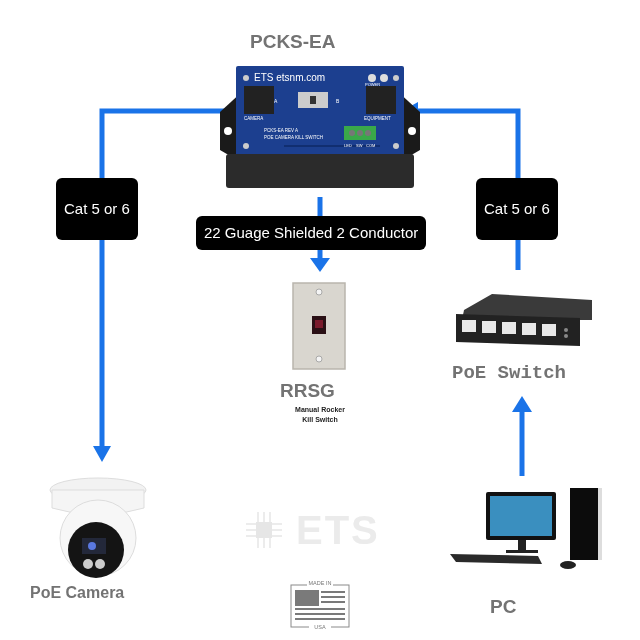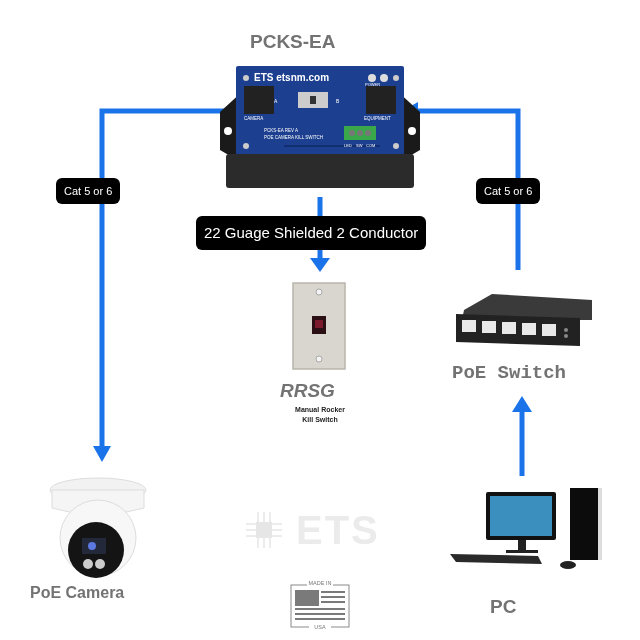--- a/index.html
+++ b/index.html
@@ -1,21 +1,21 @@
 <!DOCTYPE html>
 <html><head>
 <meta charset="utf-8">
 <style>
   html, body { margin: 0; padding: 0; background: #ffffff; }
   body { width: 640px; height: 640px; position: relative; overflow: hidden;
          font-family: "Liberation Sans", "DejaVu Sans", sans-serif; }
   .abs { position: absolute; }
   .title { font-weight: bold; color: #737373; text-align: left; white-space: nowrap; }
-  .pill { background: #000; color: #fff; border-radius: 6px; font-size: 11px;
-          padding: 4px 8px; white-space: nowrap; line-height: 18px; }
+  .pill { background: #000; color: #fff; border-radius: 6px; font-size: 15px;
+          padding: 22px 8px; white-space: nowrap; line-height: 18px; }
   svg.wires { position: absolute; left: 0; top: 0; }
   .small { font-size: 7px; color: #222; text-align: center; line-height: 10px; font-weight: bold; }
 </style>
 </head>
 <body>
 
 <svg class="wires" width="640" height="640" viewBox="0 0 640 640">
   <defs></defs>
 
   <polyline points="252,111 102,111 102,448" fill="none" stroke="#1a73e8" stroke-width="5"></polyline>
@@ -57,21 +57,21 @@
 
     <circle cx="32" cy="14" r="3" fill="#ccc"></circle>
       <circle cx="32" cy="82" r="3" fill="#ccc"></circle>
     <circle cx="182" cy="82" r="3" fill="#ccc"></circle>
 
     <circle cx="158" cy="14" r="4" fill="#ddd"></circle>
       <circle cx="170" cy="14" r="4" fill="#ddd"></circle>
       <circle cx="182" cy="14" r="3" fill="#ccc"></circle>
     <line x1="70" y1="82" x2="166" y2="82" stroke="#0e2a66" stroke-width="1.5"></line>
   </svg>
-  <div class="abs" style="left:40px;top:8px;font-size:10px;color:#fff;font-weight:bold;white-space:nowrap;">ETS etsnm.com</div>
+  <div class="abs" style="left:40px;top:8px;font-size:10px;color:#fff;font-weight:normal;white-space:nowrap;">ETS etsnm.com</div>
   <div class="abs" style="left:60px;top:34px;font-size:5px;color:#fff;">A</div>
   <div class="abs" style="left:122px;top:34px;font-size:5px;color:#fff;">B</div>
   <div class="abs" style="left:151px;top:18px;font-size:4px;color:#fff;">POWER</div>
   <div class="abs" style="left:30px;top:52px;font-size:4.5px;color:#fff;">CAMERA</div>
   <div class="abs" style="left:150px;top:52px;font-size:4.5px;color:#fff;">EQUIPMENT</div>
   <div class="abs" style="left:50px;top:64px;font-size:4.5px;color:#fff;white-space:nowrap;">PCKS-EA  REV A</div>
   <div class="abs" style="left:50px;top:71px;font-size:4.5px;color:#fff;white-space:nowrap;">POE CAMERA KILL SWITCH</div>
   <div class="abs" style="left:130px;top:79px;font-size:4px;color:#fff;">LED</div>
   <div class="abs" style="left:142px;top:79px;font-size:4px;color:#fff;">SW</div>
   <div class="abs" style="left:152px;top:79px;font-size:4px;color:#fff;">COM</div>
@@ -83,21 +83,21 @@
 
 <div class="abs" style="left:292px;top:282px;width:54px;height:88px;">
   <svg width="54" height="88" viewBox="0 0 54 88">
     <rect x="1" y="1" width="52" height="86" fill="#d9d6cf" stroke="#b9b5ad" stroke-width="1.5"></rect>
     <circle cx="27" cy="10" r="3" fill="#f4f4f4" stroke="#999" stroke-width="0.8"></circle>
     <circle cx="27" cy="77" r="3" fill="#f4f4f4" stroke="#999" stroke-width="0.8"></circle>
     <rect x="20" y="34" width="14" height="18" fill="#2a1015"></rect>
     <rect x="23" y="38" width="8" height="8" fill="#7a1a2c"></rect>
   </svg>
 </div>
-<div class="abs title" style="left:280px;top:380px;width:80px;font-size:19px;font-style:italic;">RRSG</div>
+<div class="abs title" style="left:280px;top:380px;width:80px;font-size:19px;">RRSG</div>
 <div class="abs small" style="left:270px;top:405px;width:100px;">Manual Rocker</div>
 <div class="abs small" style="left:270px;top:415px;width:100px;">Kill Switch</div>
 
 <div class="abs" style="left:452px;top:290px;width:140px;height:60px;">
   <svg width="140" height="60" viewBox="0 0 140 60">
     <polygon points="12,20 40,4 140,10 140,30 10,30" fill="#3a3a3a"></polygon>
     <polygon points="4,24 128,28 128,56 4,52" fill="#222"></polygon>
     <g fill="#e8e8e8">
       <rect x="10" y="30" width="14" height="12"></rect>
         <rect x="30" y="31" width="14" height="12"></rect>

